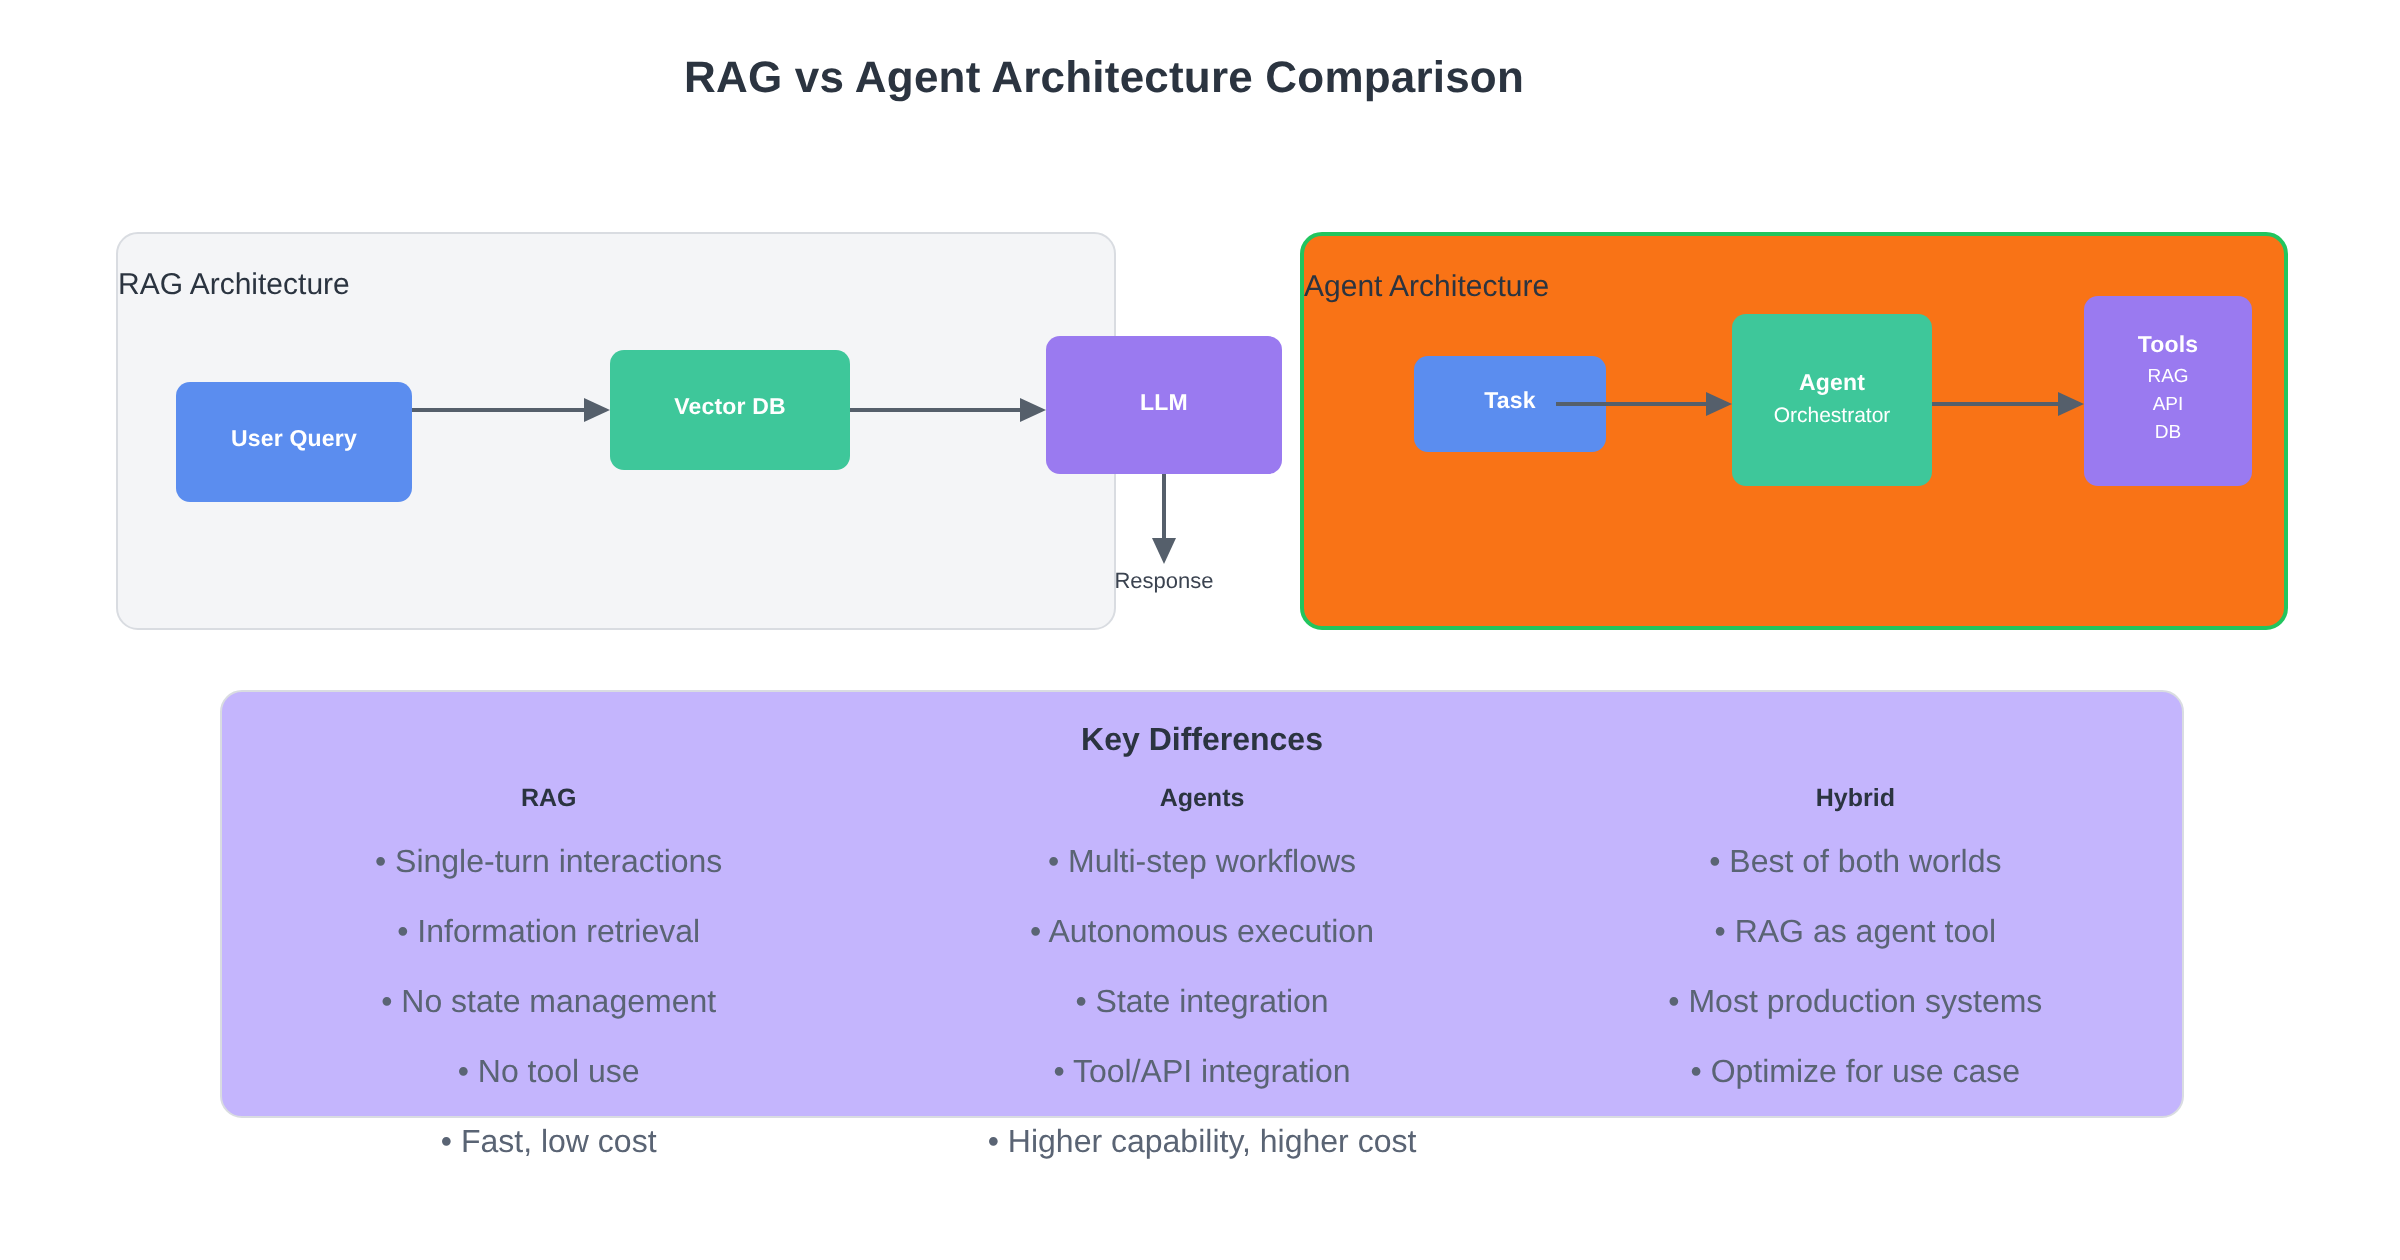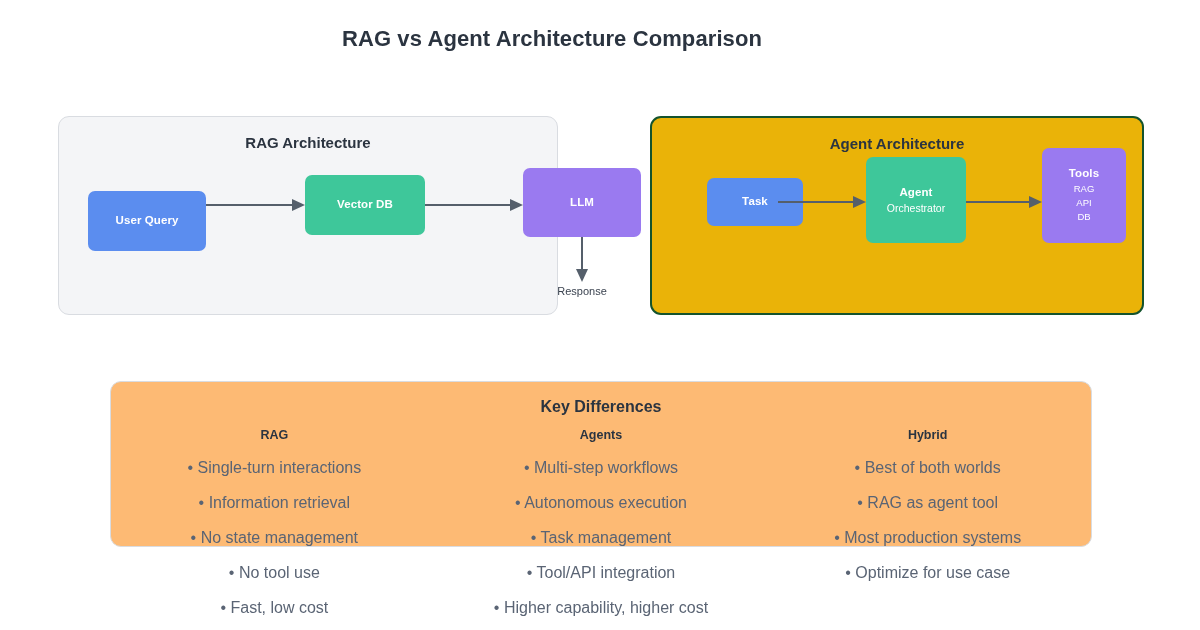--- a/index.html
+++ b/index.html
@@ -41,31 +41,31 @@
     width: 500px;
     height: 199px;
     background: #f4f5f7;
     border: 1px solid #d9dce1;
   }
   .panel-agent {
     left: 650px;
     top: 116px;
     width: 494px;
     height: 199px;
-    background: #eab308;
-    border: 2px solid #14532d;
+    background: #f97316;
+    border: 2px solid #22c55e;
   }
   .panel-title {
     position: absolute;
     left: 0;
     top: 17px;
     width: 100%;
-    text-align: center;
+    text-align: left;
     font-size: 15px;
-    font-weight: bold;
+    font-weight: normal;
     color: #2b3440;
   }
 
   
   .node {
     position: absolute;
     box-sizing: border-box;
     border-radius: 7px;
     display: flex;
     flex-direction: column;
@@ -164,25 +164,25 @@
     width: 140px;
     text-align: center;
     font-size: 11px;
     color: #3b4350;
   }
 
   
   .panel-diff {
     position: absolute;
     left: 110px;
-    top: 381px;
+    top: 345px;
     width: 982px;
-    height: 166px;
+    height: 214px;
     box-sizing: border-box;
-    background: #fdba74;
+    background: #c4b5fd;
     border: 1px solid #d9dce1;
     border-radius: 11px;
   }
   .diff-title {
     position: absolute;
     left: 0;
     top: 16px;
     width: 100%;
     text-align: center;
     font-size: 16px;
@@ -292,21 +292,21 @@
       <div class="diff-item">• Information retrieval</div>
       <div class="diff-item">• No state management</div>
       <div class="diff-item">• No tool use</div>
       <div class="diff-item">• Fast, low cost</div>
     </div>
 
     <div class="diff-col">
       <div class="diff-col-head">Agents</div>
       <div class="diff-item">• Multi-step workflows</div>
       <div class="diff-item">• Autonomous execution</div>
-      <div class="diff-item">• Task management</div>
+      <div class="diff-item">• State integration</div>
       <div class="diff-item">• Tool/API integration</div>
       <div class="diff-item">• Higher capability, higher cost</div>
     </div>
 
     <div class="diff-col">
       <div class="diff-col-head">Hybrid</div>
       <div class="diff-item">• Best of both worlds</div>
       <div class="diff-item">• RAG as agent tool</div>
       <div class="diff-item">• Most production systems</div>
       <div class="diff-item">• Optimize for use case</div>

